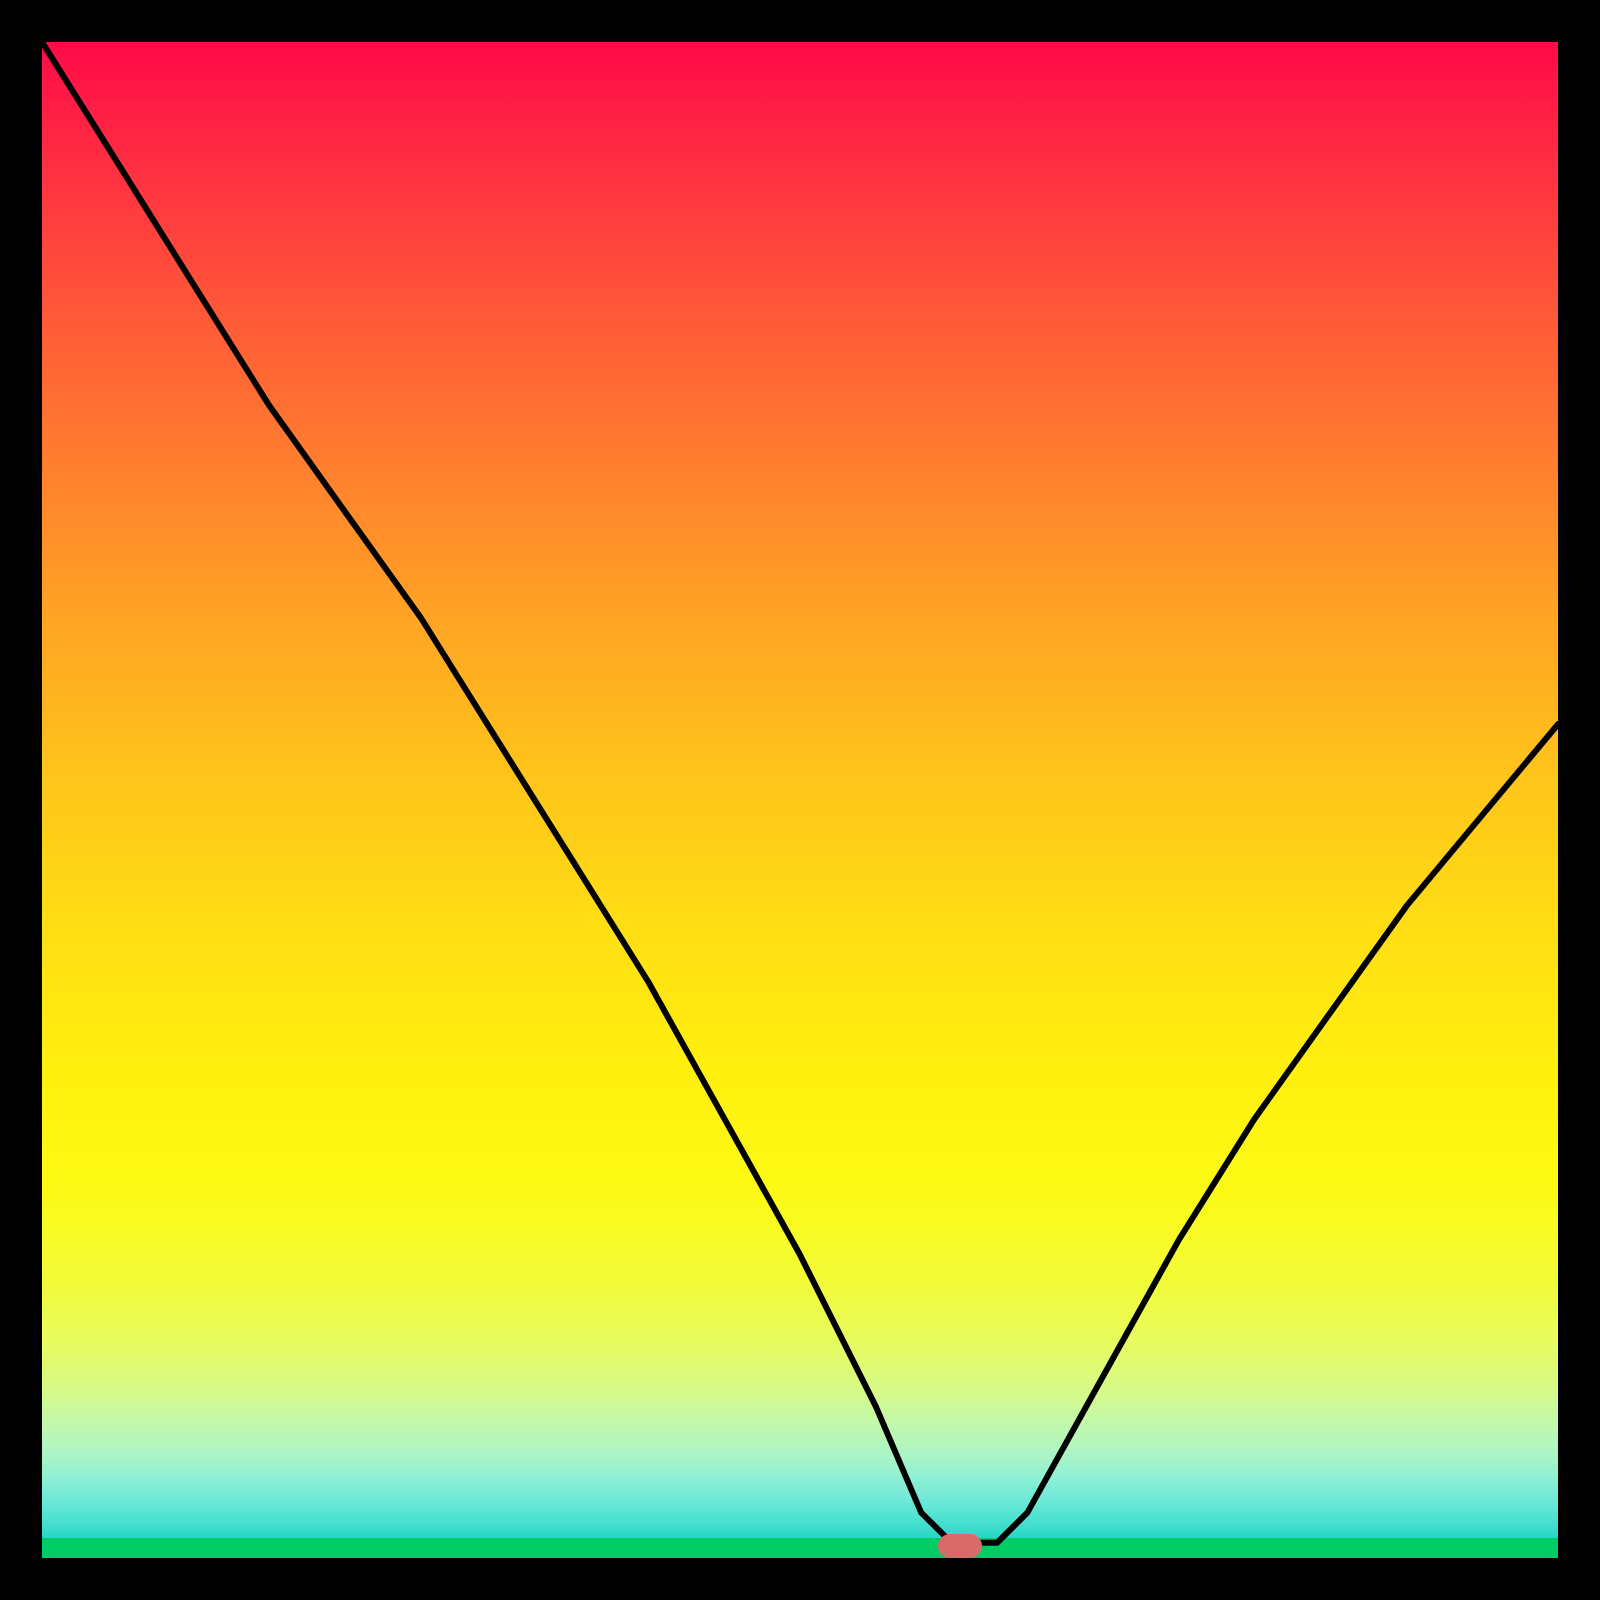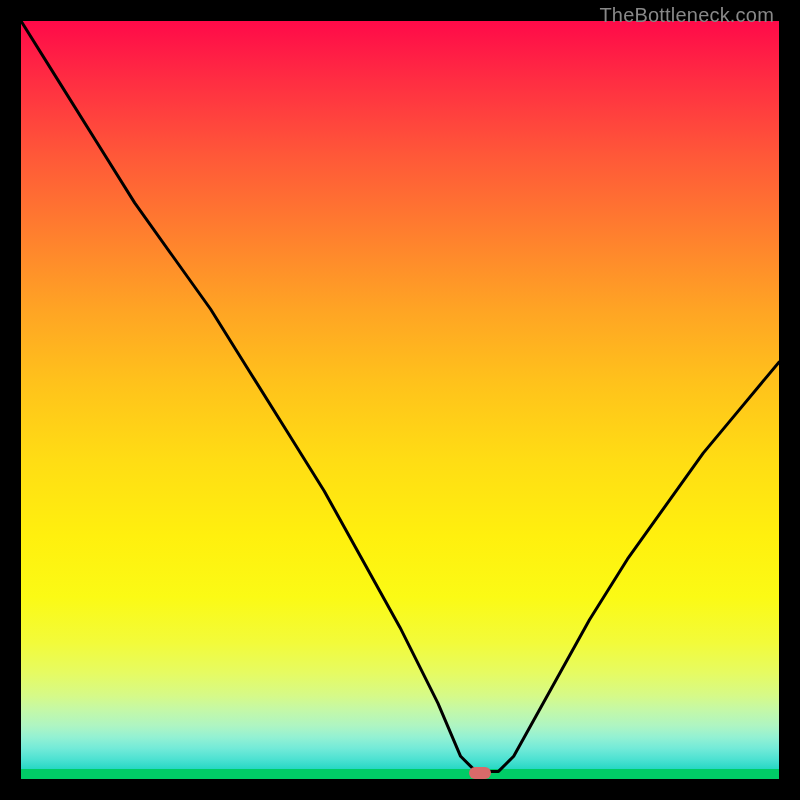--- a/index.html
+++ b/index.html
@@ -97,14 +97,13 @@
     <div class="gradient"></div>
     <div class="green-strip"></div>
 
     <svg class="curve" viewBox="0 0 758 758" preserveAspectRatio="none">
       <path id="curve-path" fill="none" stroke="#000" stroke-width="3" stroke-linejoin="round" stroke-linecap="round" d="M0.0 0.0 L37.9 60.6 L75.8 121.3 L113.7 181.9 L151.6 235.0 L189.5 288.0 L227.4 348.7 L265.3 409.3 L303.2 470.0 L341.1 538.2 L379.0 606.4 L416.9 682.2 L439.6 735.3 L454.8 750.4 L477.5 750.4 L492.7 735.3 L530.6 667.0 L568.5 598.8 L606.4 538.2 L644.3 485.1 L682.2 432.1 L720.1 386.6 L758.0 341.1"></path>
     </svg>
 
     <div class="marker" id="marker" style="left: 458.59px; top: 751.936px;"></div>
   </div>
 
-  <div class="watermark">TheBottleneck.com</div>
 </div>
 
 </body></html>

